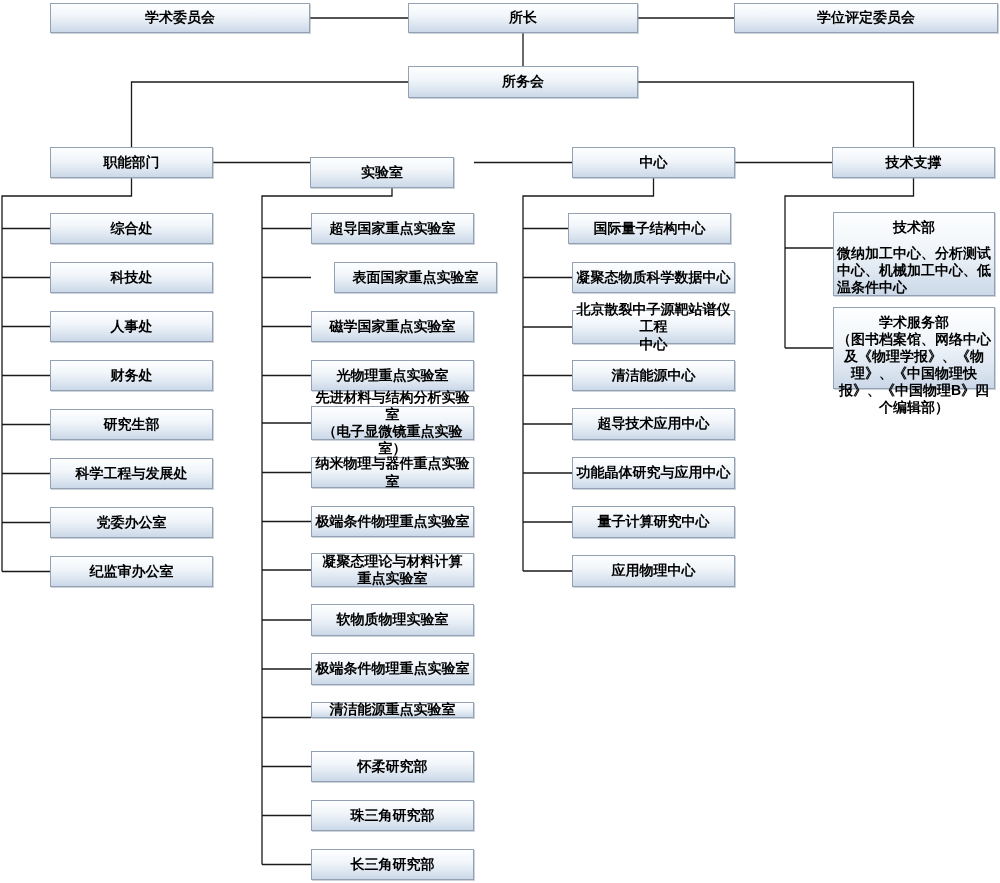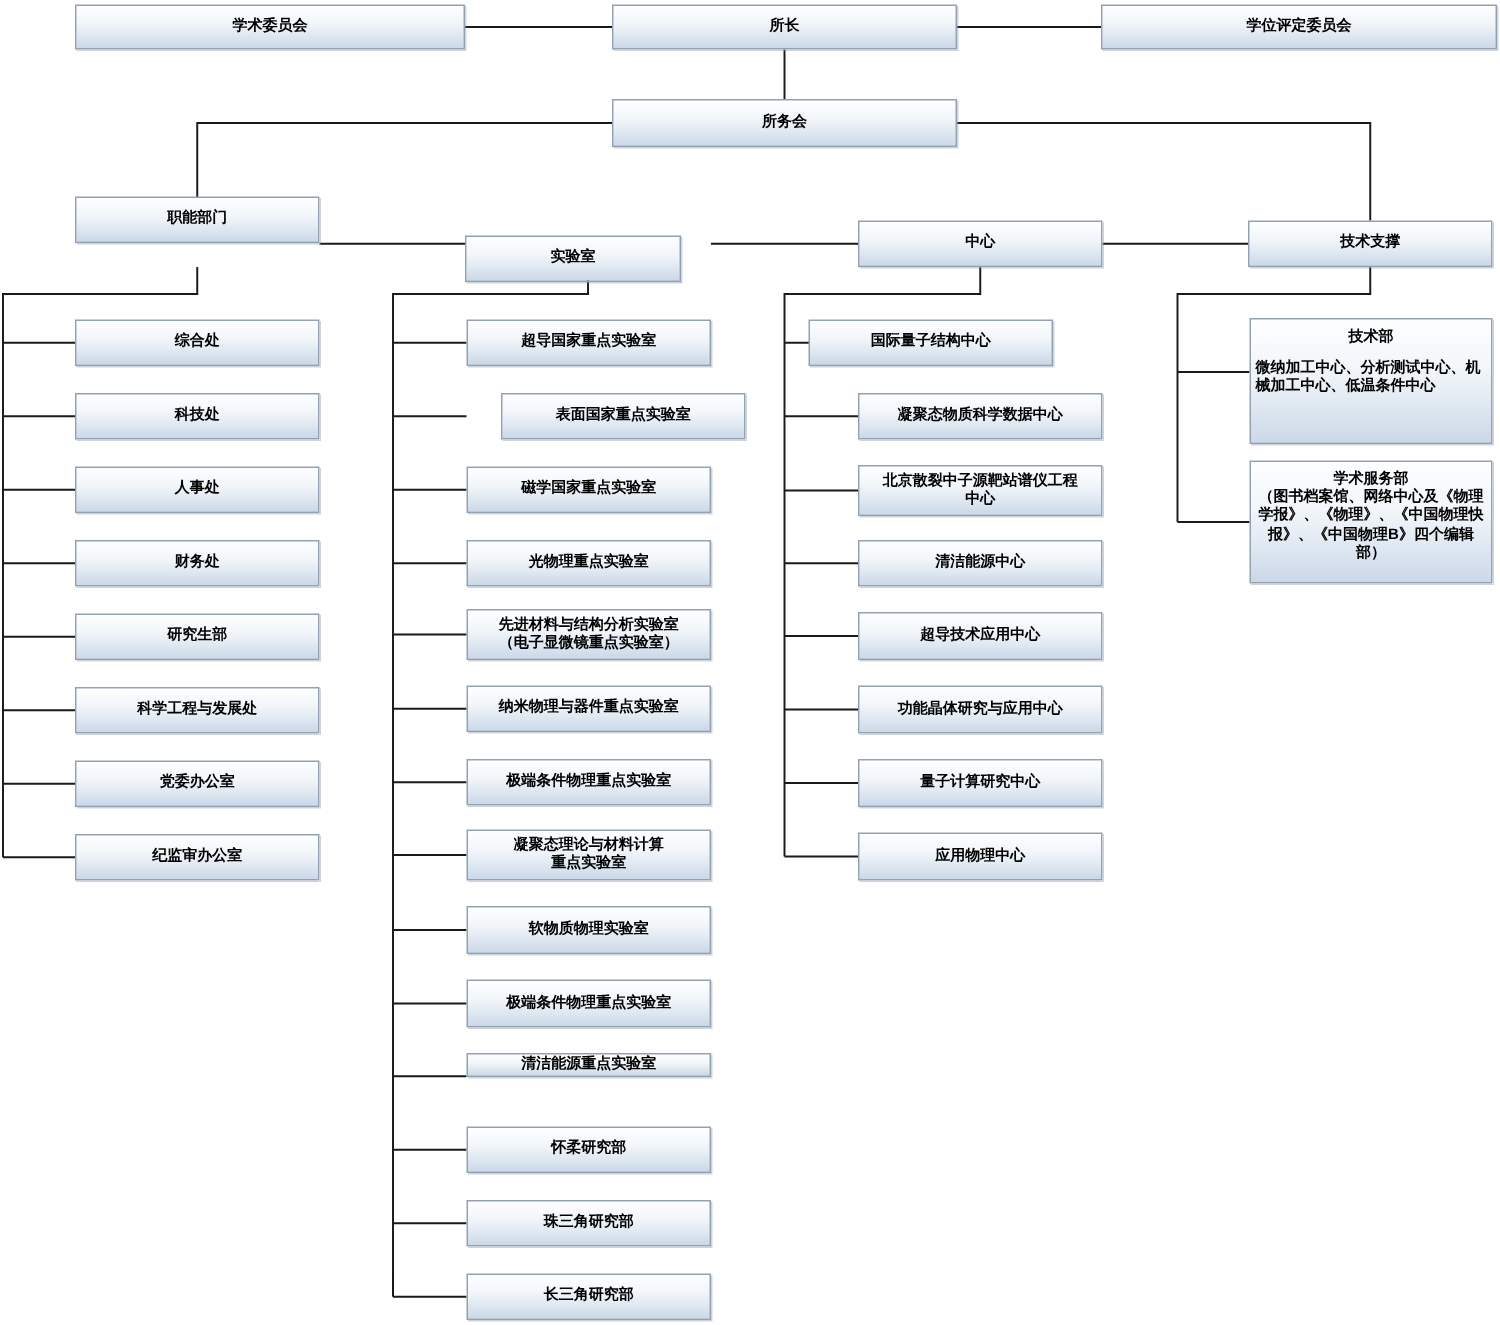--- a/index.html
+++ b/index.html
@@ -7,21 +7,21 @@
     position:relative;width:1000px;height:883px;background:#ffffff;overflow:hidden;
     font-family:"Liberation Sans","DejaVu Sans",sans-serif;
   }
   #lines{position:absolute;left:0;top:0;width:1000px;height:883px;}
   .box{
     position:absolute;box-sizing:border-box;
     border:1px solid #93a1b3;
     background:linear-gradient(180deg,#fdfeff 0%,#f2f6fa 40%,#dee7f1 72%,#cbd8e8 100%);
     box-shadow:1px 1px 0 rgba(145,158,175,.45);
     display:flex;flex-direction:column;align-items:center;justify-content:center;
-    color:#000;font-weight:bold;font-size:10px;line-height:1.22;
+    color:#000;font-weight:bold;font-size:14px;line-height:1.22;
     text-align:center;padding:2px 3px;white-space:pre-line;
   }
   .box .title{width:100%;text-align:center;}
   .box .body{width:100%;}
   .box.rich{justify-content:flex-start;padding-top:6px;}
 </style>
 </head>
 <body>
 
 <div id="stage">
@@ -69,21 +69,21 @@
       <polyline points="523,571 572,571" fill="none" stroke="#1a1a1a" stroke-width="1.3"></polyline>
       <polyline points="913.5,178 913.5,196 785,196 785,348" fill="none" stroke="#1a1a1a" stroke-width="1.3"></polyline>
       <polyline points="785,248 833,248" fill="none" stroke="#1a1a1a" stroke-width="1.3"></polyline>
       <polyline points="785,348 833,348" fill="none" stroke="#1a1a1a" stroke-width="1.3"></polyline>
     </svg>
   <div id="boxes">
       <div class="box" style="left: 50px; top: 3px; width: 260px; height: 30px;"><span>学术委员会</span></div>
       <div class="box" style="left: 408px; top: 3px; width: 230px; height: 30px;"><span>所长</span></div>
       <div class="box" style="left: 734px; top: 3px; width: 264px; height: 30px;"><span>学位评定委员会</span></div>
       <div class="box" style="left: 408px; top: 66px; width: 230px; height: 32px;"><span>所务会</span></div>
-      <div class="box" style="left: 50px; top: 131px; width: 163px; height: 31px;"><span>职能部门</span></div>
+      <div class="box" style="left: 50px; top: 147px; width: 163px; height: 31px;"><span>职能部门</span></div>
       <div class="box" style="left: 310px; top: 157px; width: 144px; height: 31px;"><span>实验室</span></div>
       <div class="box" style="left: 572px; top: 147px; width: 163px; height: 31px;"><span>中心</span></div>
       <div class="box" style="left: 832px; top: 147px; width: 163px; height: 31px;"><span>技术支撑</span></div>
       <div class="box" style="left: 50px; top: 213px; width: 163px; height: 31px;"><span>综合处</span></div>
       <div class="box" style="left: 50px; top: 262px; width: 163px; height: 31px;"><span>科技处</span></div>
       <div class="box" style="left: 50px; top: 311px; width: 163px; height: 31px;"><span>人事处</span></div>
       <div class="box" style="left: 50px; top: 360px; width: 163px; height: 31px;"><span>财务处</span></div>
       <div class="box" style="left: 50px; top: 409px; width: 163px; height: 31px;"><span>研究生部</span></div>
       <div class="box" style="left: 50px; top: 458px; width: 163px; height: 31px;"><span>科学工程与发展处</span></div>
       <div class="box" style="left: 50px; top: 507px; width: 163px; height: 31px;"><span>党委办公室</span></div>
@@ -97,21 +97,21 @@
       <div class="box" style="left: 311px; top: 457px; width: 163px; height: 31px;"><span>纳米物理与器件重点实验室</span></div>
       <div class="box" style="left: 311px; top: 506px; width: 163px; height: 31px;"><span>极端条件物理重点实验室</span></div>
       <div class="box" style="left: 311px; top: 553px; width: 163px; height: 34px;"><span>凝聚态理论与材料计算
 重点实验室</span></div>
       <div class="box" style="left: 311px; top: 604px; width: 163px; height: 32px;"><span>软物质物理实验室</span></div>
       <div class="box" style="left: 311px; top: 653px; width: 163px; height: 32px;"><span>极端条件物理重点实验室</span></div>
       <div class="box" style="left: 311px; top: 702px; width: 163px; height: 16px;"><span>清洁能源重点实验室</span></div>
       <div class="box" style="left: 311px; top: 751px; width: 163px; height: 31px;"><span>怀柔研究部</span></div>
       <div class="box" style="left: 311px; top: 800px; width: 163px; height: 31px;"><span>珠三角研究部</span></div>
       <div class="box" style="left: 311px; top: 849px; width: 163px; height: 31px;"><span>长三角研究部</span></div>
-      <div class="box" style="left: 539px; top: 213px; width: 163px; height: 31px;"><span>国际量子结构中心</span></div>
+      <div class="box" style="left: 568px; top: 213px; width: 163px; height: 31px;"><span>国际量子结构中心</span></div>
       <div class="box" style="left: 572px; top: 262px; width: 163px; height: 31px;"><span>凝聚态物质科学数据中心</span></div>
       <div class="box" style="left: 572px; top: 310px; width: 163px; height: 34px;"><span>北京散裂中子源靶站谱仪工程
 中心</span></div>
       <div class="box" style="left: 572px; top: 360px; width: 163px; height: 31px;"><span>清洁能源中心</span></div>
       <div class="box" style="left: 572px; top: 408px; width: 163px; height: 32px;"><span>超导技术应用中心</span></div>
       <div class="box" style="left: 572px; top: 457px; width: 163px; height: 32px;"><span>功能晶体研究与应用中心</span></div>
       <div class="box" style="left: 572px; top: 506px; width: 163px; height: 32px;"><span>量子计算研究中心</span></div>
       <div class="box" style="left: 572px; top: 555px; width: 163px; height: 32px;"><span>应用物理中心</span></div>
       <div class="box rich" style="left: 833px; top: 212px; width: 162px; height: 84px;"><div class="title" style="margin-bottom: 9px;">技术部</div><div class="body" style="text-align: left;">微纳加工中心、分析测试中心、机械加工中心、低温条件中心</div></div>
       <div class="box rich" style="left: 833px; top: 307px; width: 162px; height: 82px;"><div class="title" style="margin-bottom: 0px;">学术服务部</div><div class="body" style="text-align: center;">（图书档案馆、网络中心及《物理学报》、《物理》、《中国物理快报》、《中国物理B》四个编辑部）</div></div>

